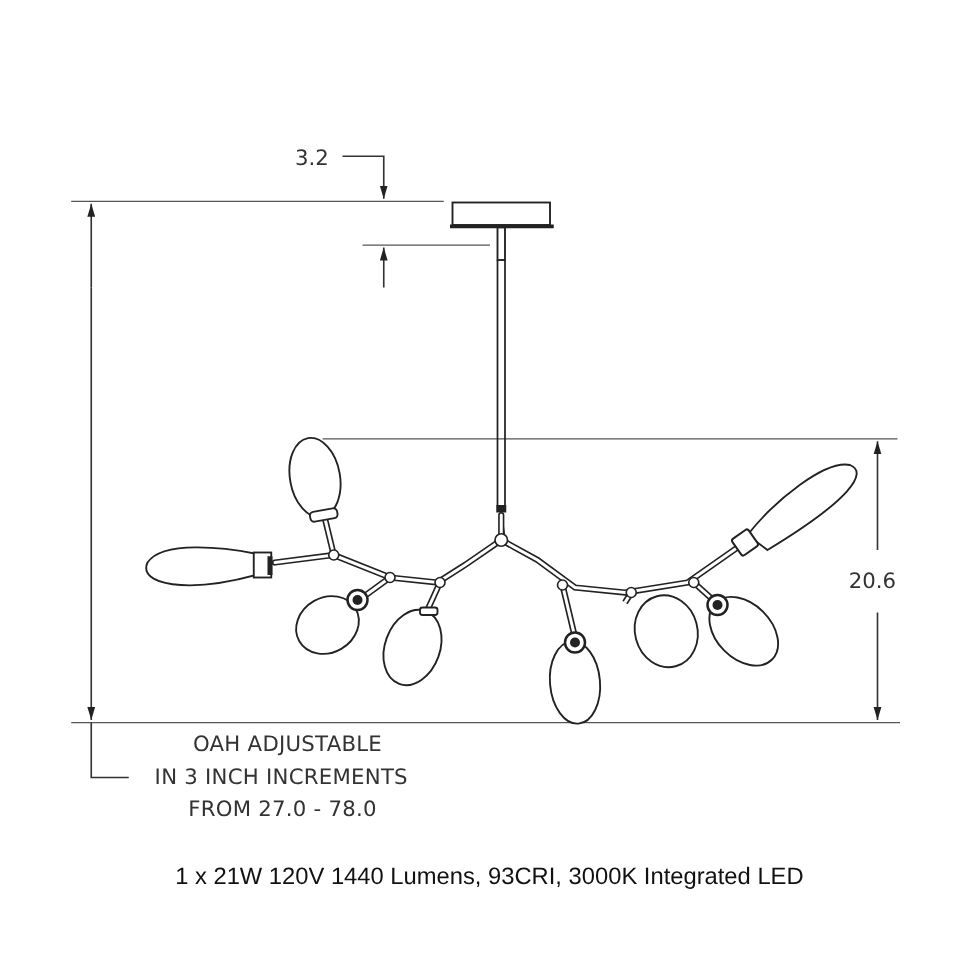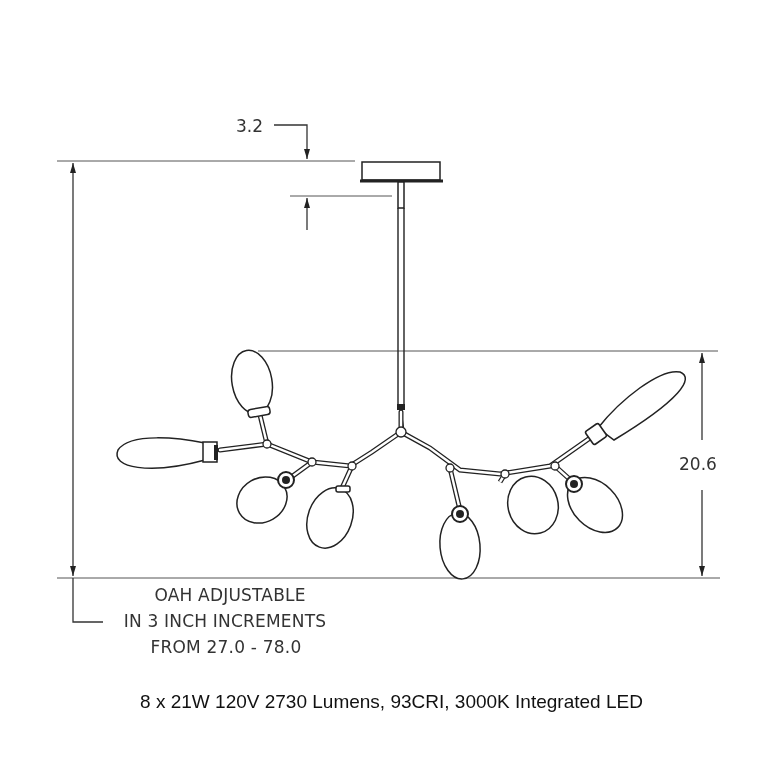--- a/index.html
+++ b/index.html
@@ -126,13 +126,13 @@
     <rect x="588" y="426" width="16" height="16" rx="2" fill="#fff" stroke="#222" stroke-width="1.6" transform="rotate(-35 596 434)"></rect>
   </g>
 
   <g>
     <text class="note-text" x="230" y="601" text-anchor="middle">OAH ADJUSTABLE</text>
     <text class="note-text" x="225" y="627" text-anchor="middle">IN 3 INCH INCREMENTS</text>
     <text class="note-text" x="226" y="653" text-anchor="middle">FROM 27.0 - 78.0</text>
   </g>
 </svg>
 
-<div class="caption">8 x 21W 120V 2730 Lumens, 93CRI, 3000K Integrated LED</div>
+<div class="caption">1 x 21W 120V 1440 Lumens, 93CRI, 3000K Integrated LED</div>
 
 </body></html>

